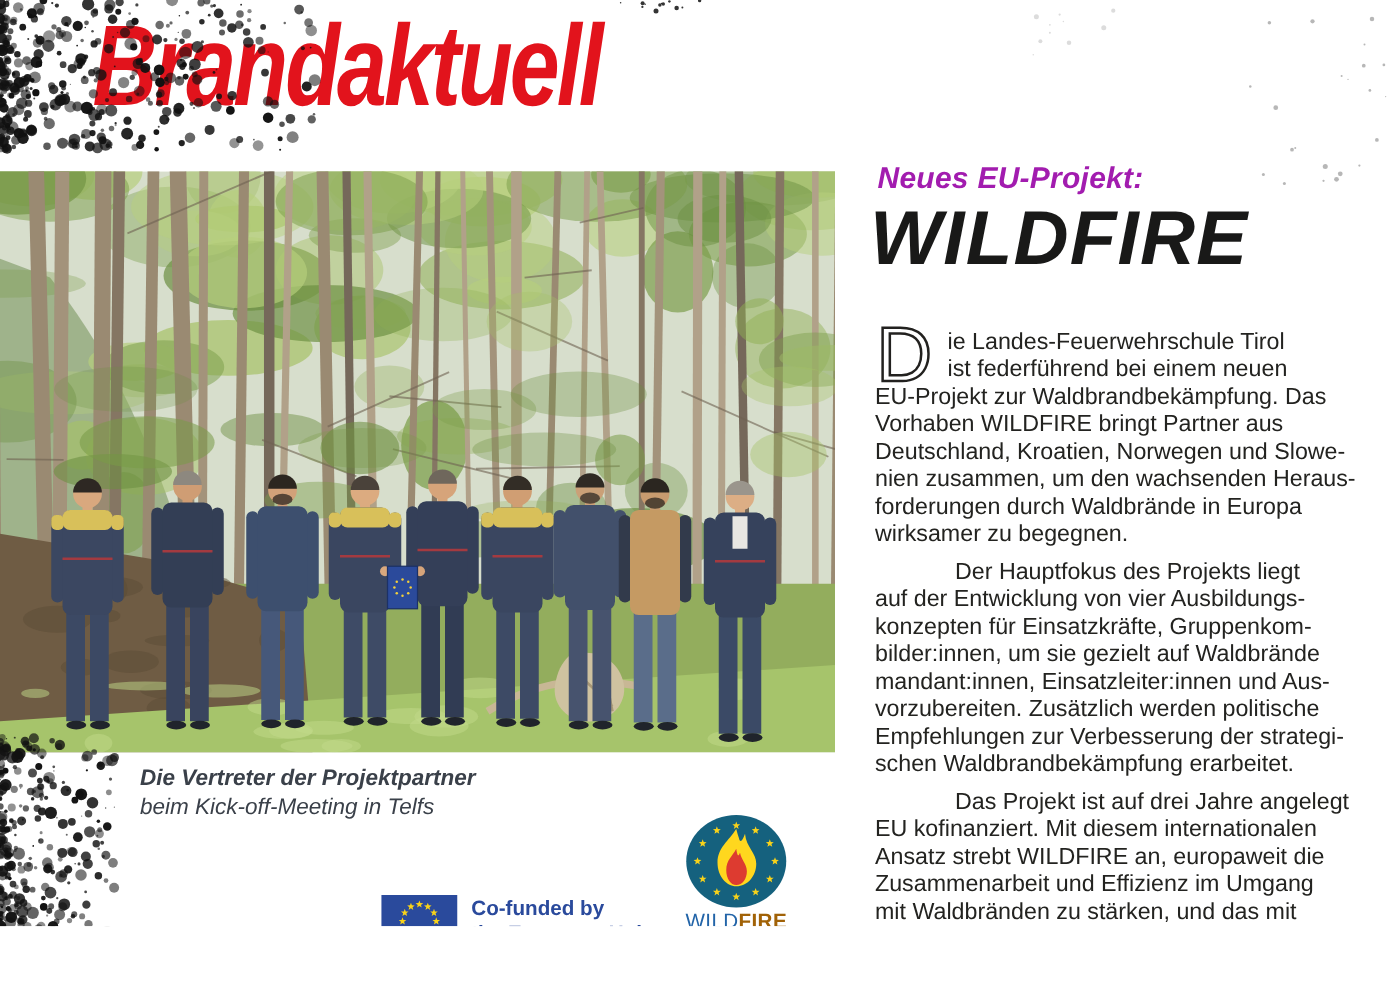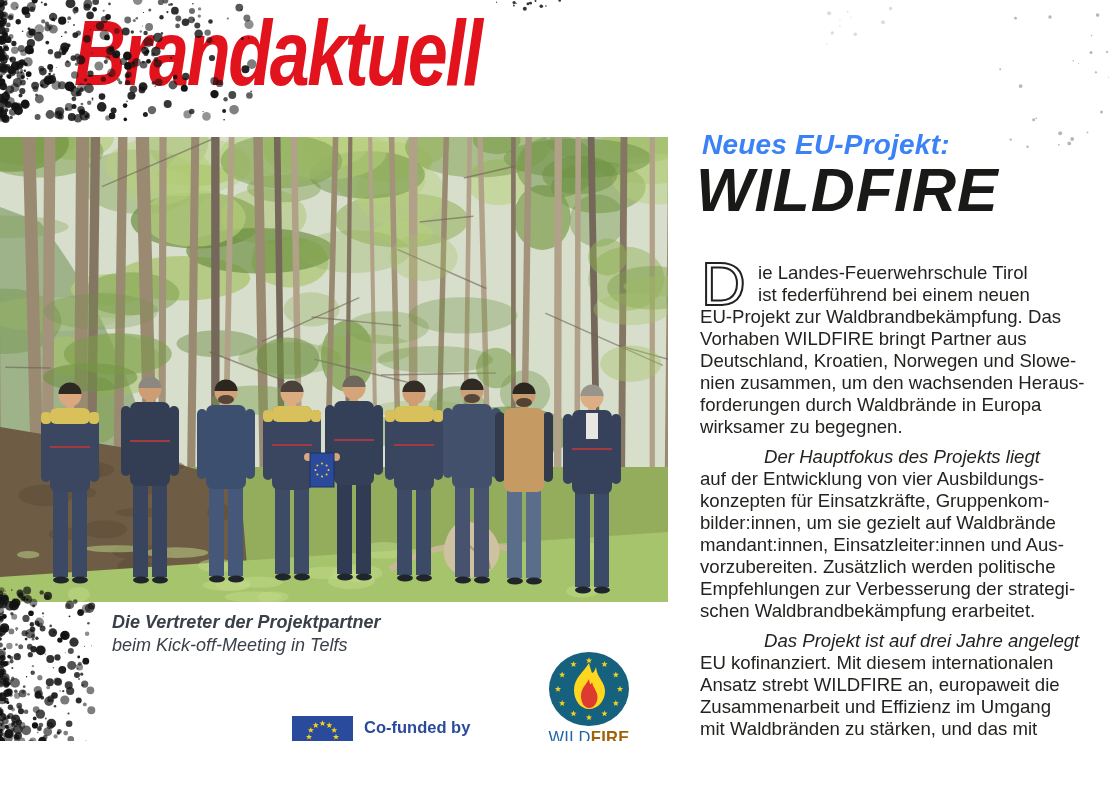--- a/index.html
+++ b/index.html
@@ -14,43 +14,43 @@
 
   
   .photo{position:absolute;left:0;top:137px;width:668px;height:465px;margin:0;overflow:hidden;}
 
   
   .caption{position:absolute;left:112px;top:611px;font-size:18px;line-height:23px;color:#3a4049;}
   .caption .l1{font-weight:bold;font-style:italic;}
   .caption .l2{font-style:italic;}
 
   
-  .eu-logo{position:absolute;left:292px;top:716px;display:flex;align-items:center;gap:11px;}
+  .eu-logo{position:absolute;left:305px;top:716px;display:flex;align-items:center;gap:11px;}
   .eu-flag{width:61px;height:42px;}
   .eu-text{font-weight:bold;font-size:16.5px;line-height:20px;color:var(--eu-blue,#2a4a9c);}
 
   
   .wf-logo{position:absolute;left:543px;top:651px;width:92px;text-align:center;}
   .wf-circle{width:82px;height:76px;margin:0 auto;}
   .wf-name{font-size:16.5px;line-height:17px;margin-top:2px;white-space:nowrap;
            color:#2264a8;letter-spacing:.3px;}
   .wf-name b{color:#a16207;}
   .wf-flags{display:flex;justify-content:center;gap:4px;margin-top:3px;}
 
   
-  .kicker{position:absolute;left:702px;top:129px;margin:0;font-size:28px;font-weight:bold;
-          font-style:italic;color:#3b82f6;letter-spacing:.2px;white-space:nowrap;}
+  .kicker{position:absolute;left:702px;top:129px;margin:0;font-size:24px;font-weight:bold;
+          font-style:italic;color:#a21caf;letter-spacing:.2px;white-space:nowrap;}
   .title{position:absolute;left:696px;top:155px;margin:0;font-size:61px;font-weight:bold;
          font-style:italic;color:#191918;letter-spacing:1px;white-space:nowrap;}
   .body{position:absolute;left:700px;top:262px;width:400px;font-size:18.6px;line-height:22px;
         color:#232320;}
   .para{margin:0 0 8px 0;overflow:visible;}
   .para:last-child{margin-bottom:0;}
   .line{white-space:nowrap;height:22px;}
-  .line.indent{padding-left:64px;font-style:italic;}
+  .line.indent{padding-left:64px;}
   .dropcap{float:left;width:58px;height:44px;}
   .dropcap svg{overflow:visible;}
   .dropcap text{font-family:"Liberation Sans",sans-serif;font-size:62px;
                 fill:#ffffff;stroke:#22211f;stroke-width:2;}
 
   
   .grunge{position:absolute;left:0;top:0;width:1117px;height:805px;pointer-events:none;}
 </style>
 </head>
 <body>

